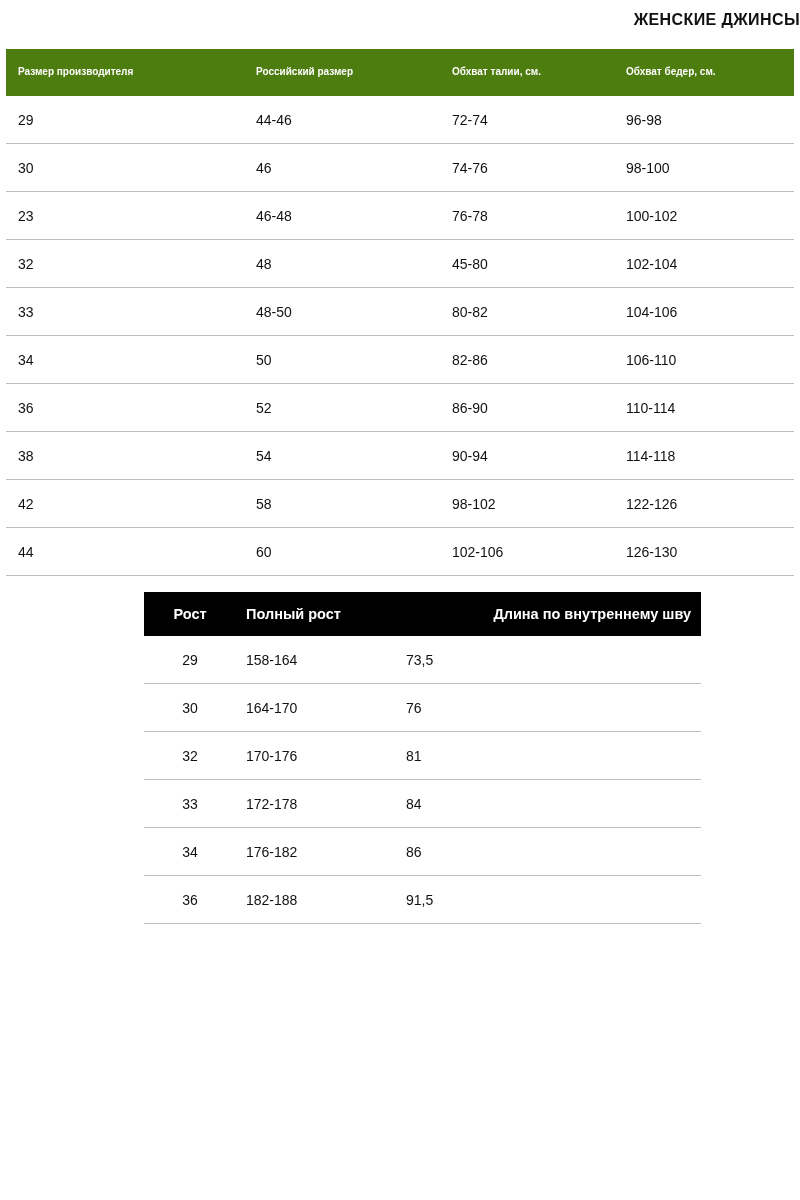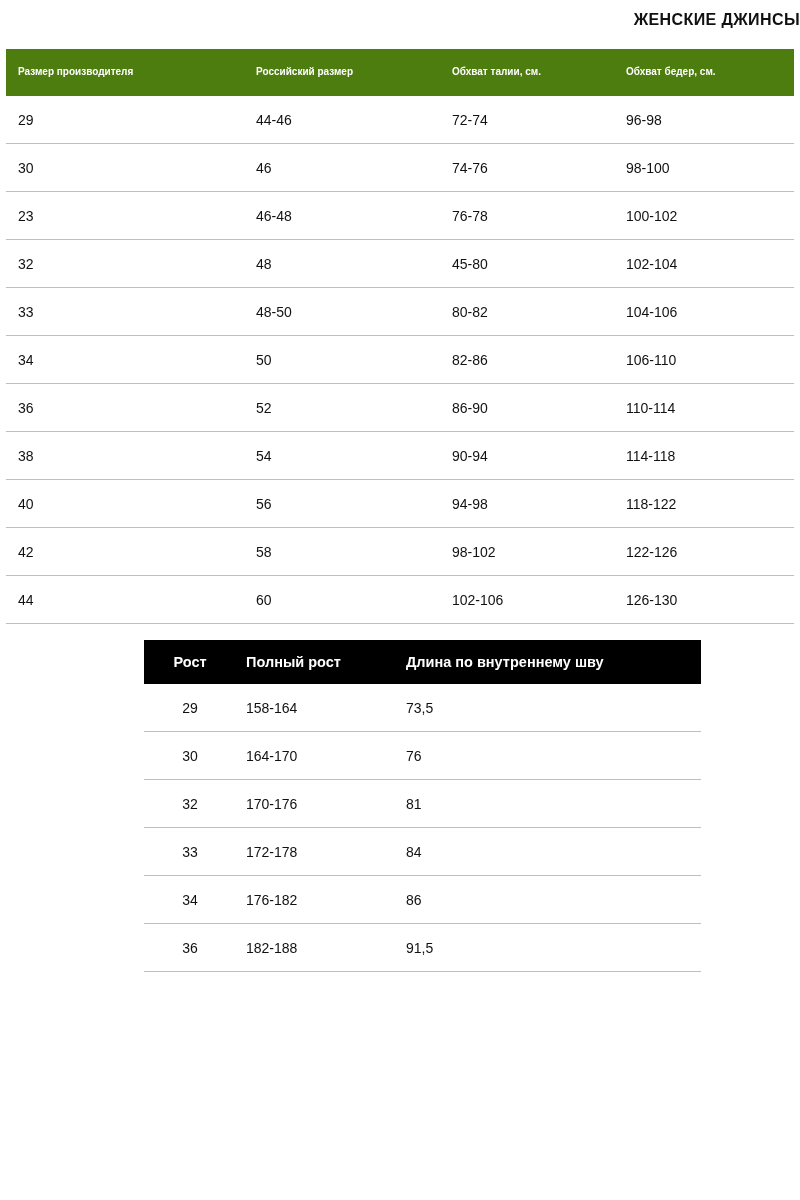--- a/index.html
+++ b/index.html
@@ -77,21 +77,21 @@
     font-size: 14.5px;
     font-weight: bold;
     text-align: left;
     padding: 13px 10px 13px 10px;
     line-height: 18px;
     white-space: nowrap;
     margin-left: 26px;
   }
   .table-height thead th.h0 { width: 72px; text-align: center; }
   .table-height thead th.h1 { width: 140px; }
-  .table-height thead th.h2 { width: 285px; }
+  .table-height thead th.h2 { width: 285px; text-align: right; }
 
   .table-height tbody td {
     font-size: 14px;
     color: #111111;
     padding: 15px 10px 14px 10px;
     border-bottom: 1px solid #bfbfbf;
     line-height: 18px;
   }
   .table-height tbody td.h0 { text-align: center; }
 </style>
@@ -152,26 +152,20 @@
       <td>86-90</td>
       <td>110-114</td>
     </tr>
     <tr>
       <td>38</td>
       <td>54</td>
       <td>90-94</td>
       <td>114-118</td>
     </tr>
     <tr>
-      <td>40</td>
-      <td>56</td>
-      <td>94-98</td>
-      <td>118-122</td>
-    </tr>
-    <tr>
       <td>42</td>
       <td>58</td>
       <td>98-102</td>
       <td>122-126</td>
     </tr>
     <tr>
       <td>44</td>
       <td>60</td>
       <td>102-106</td>
       <td>126-130</td>

